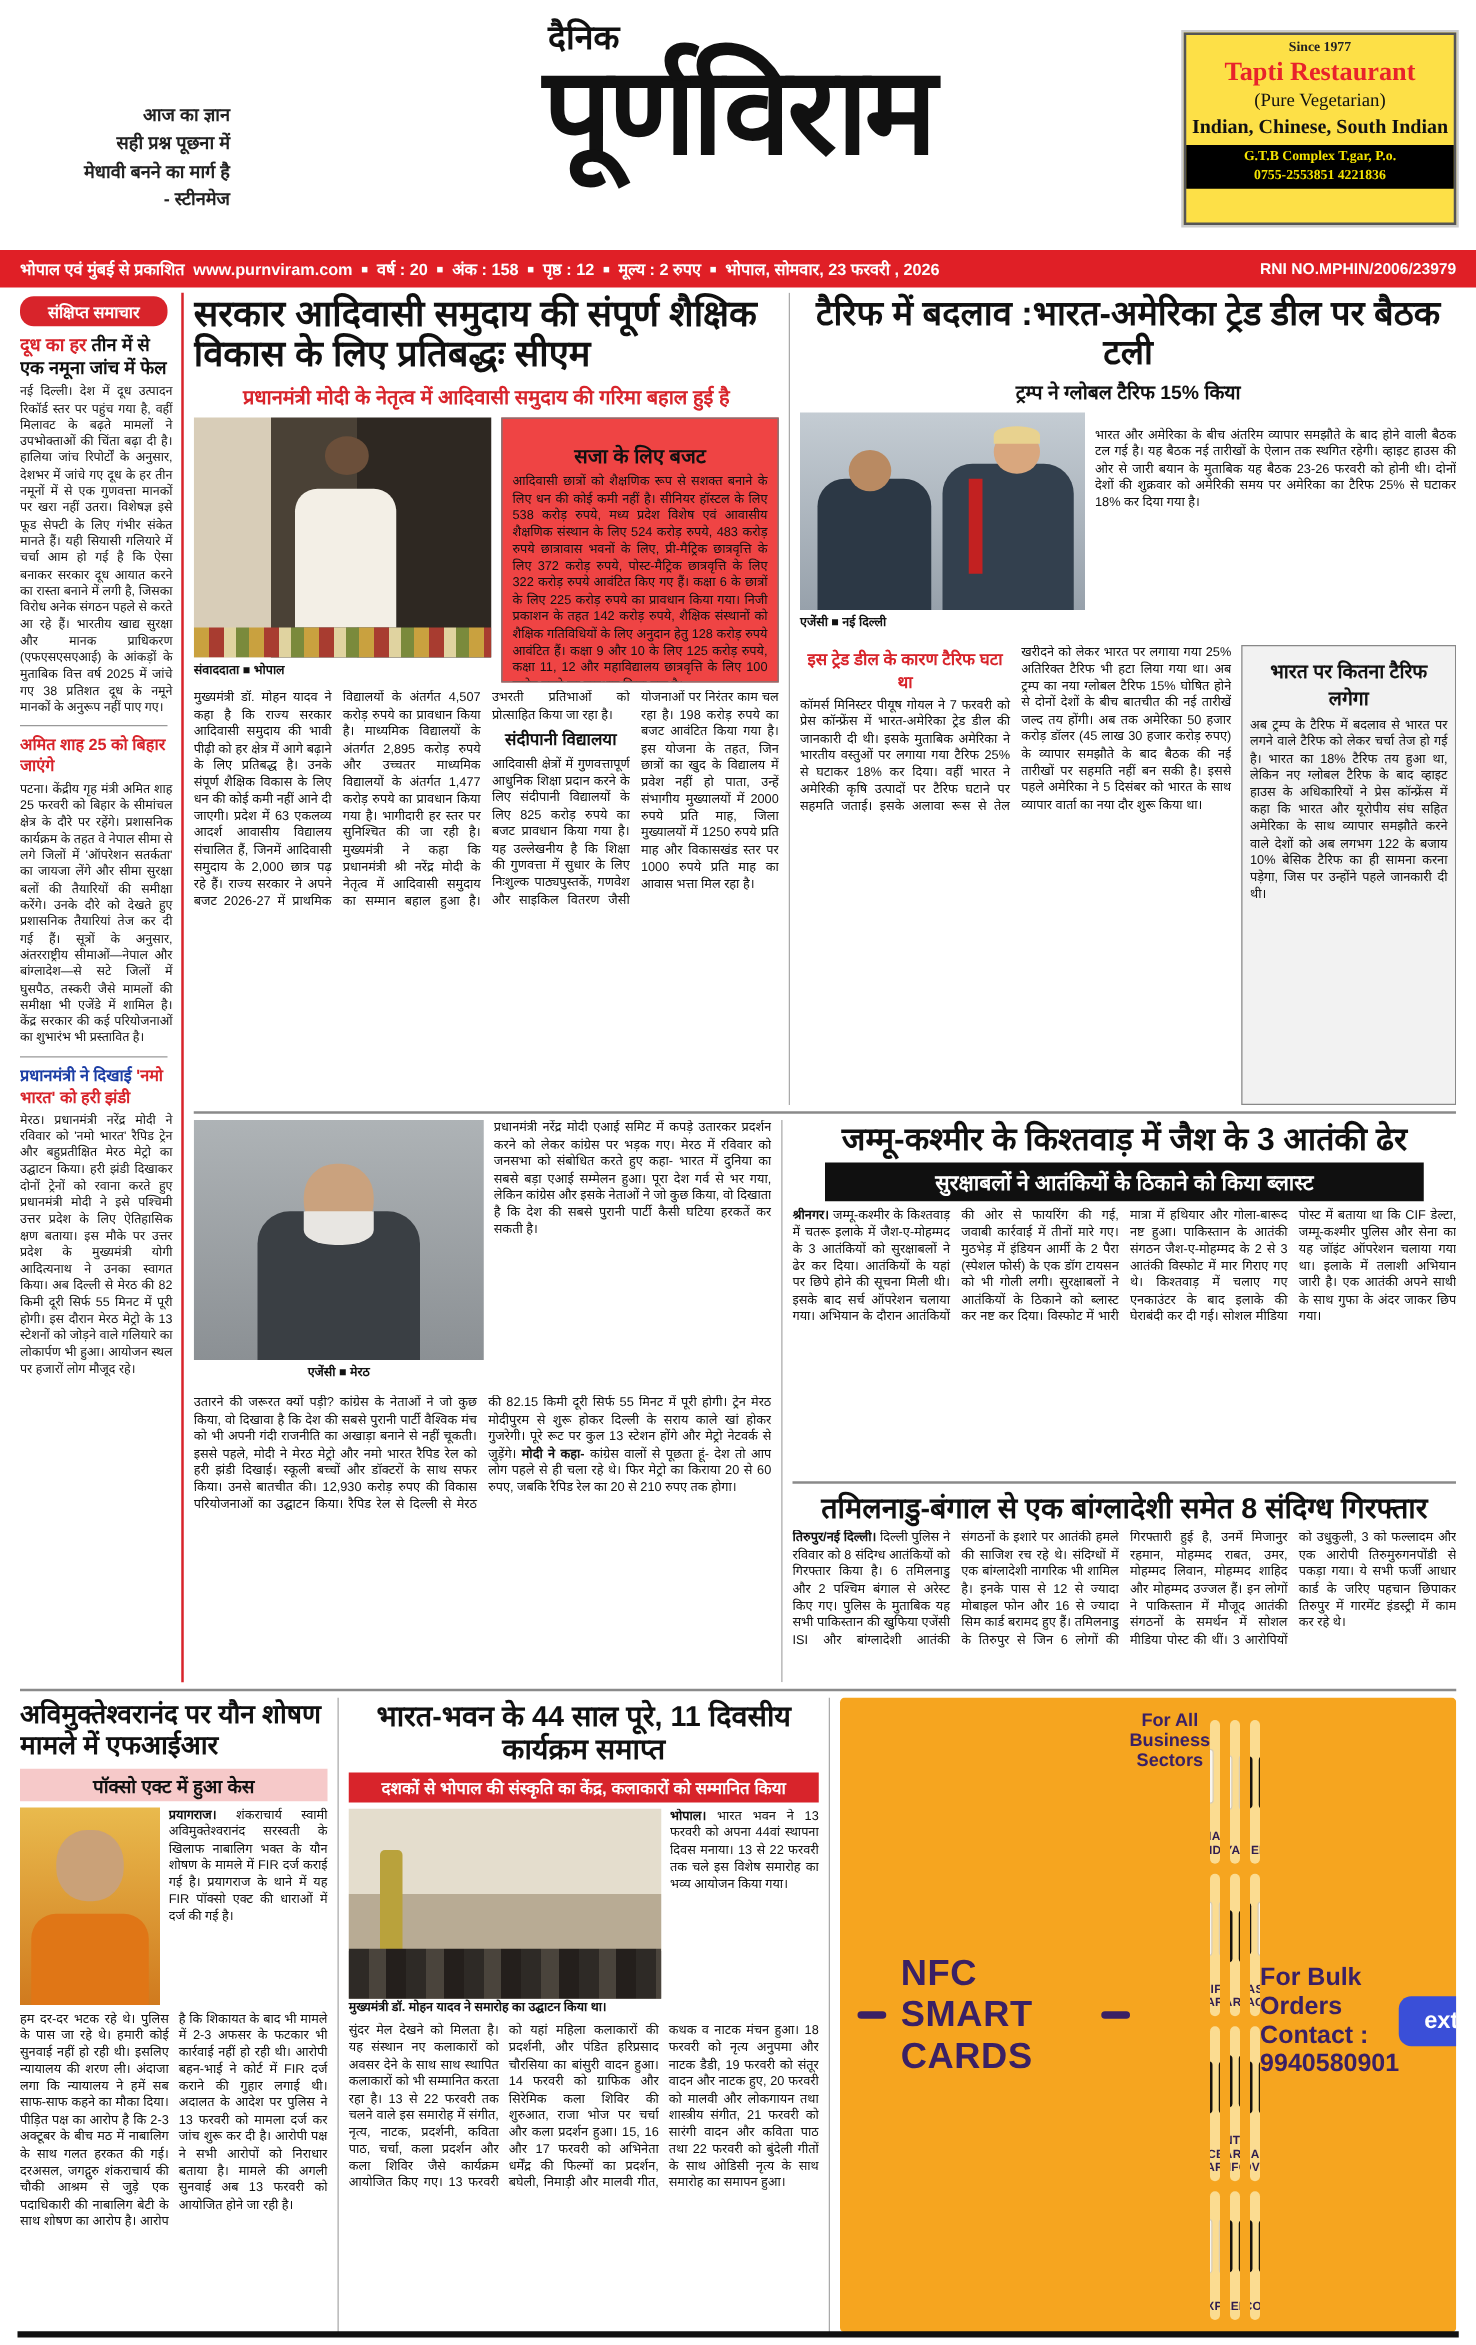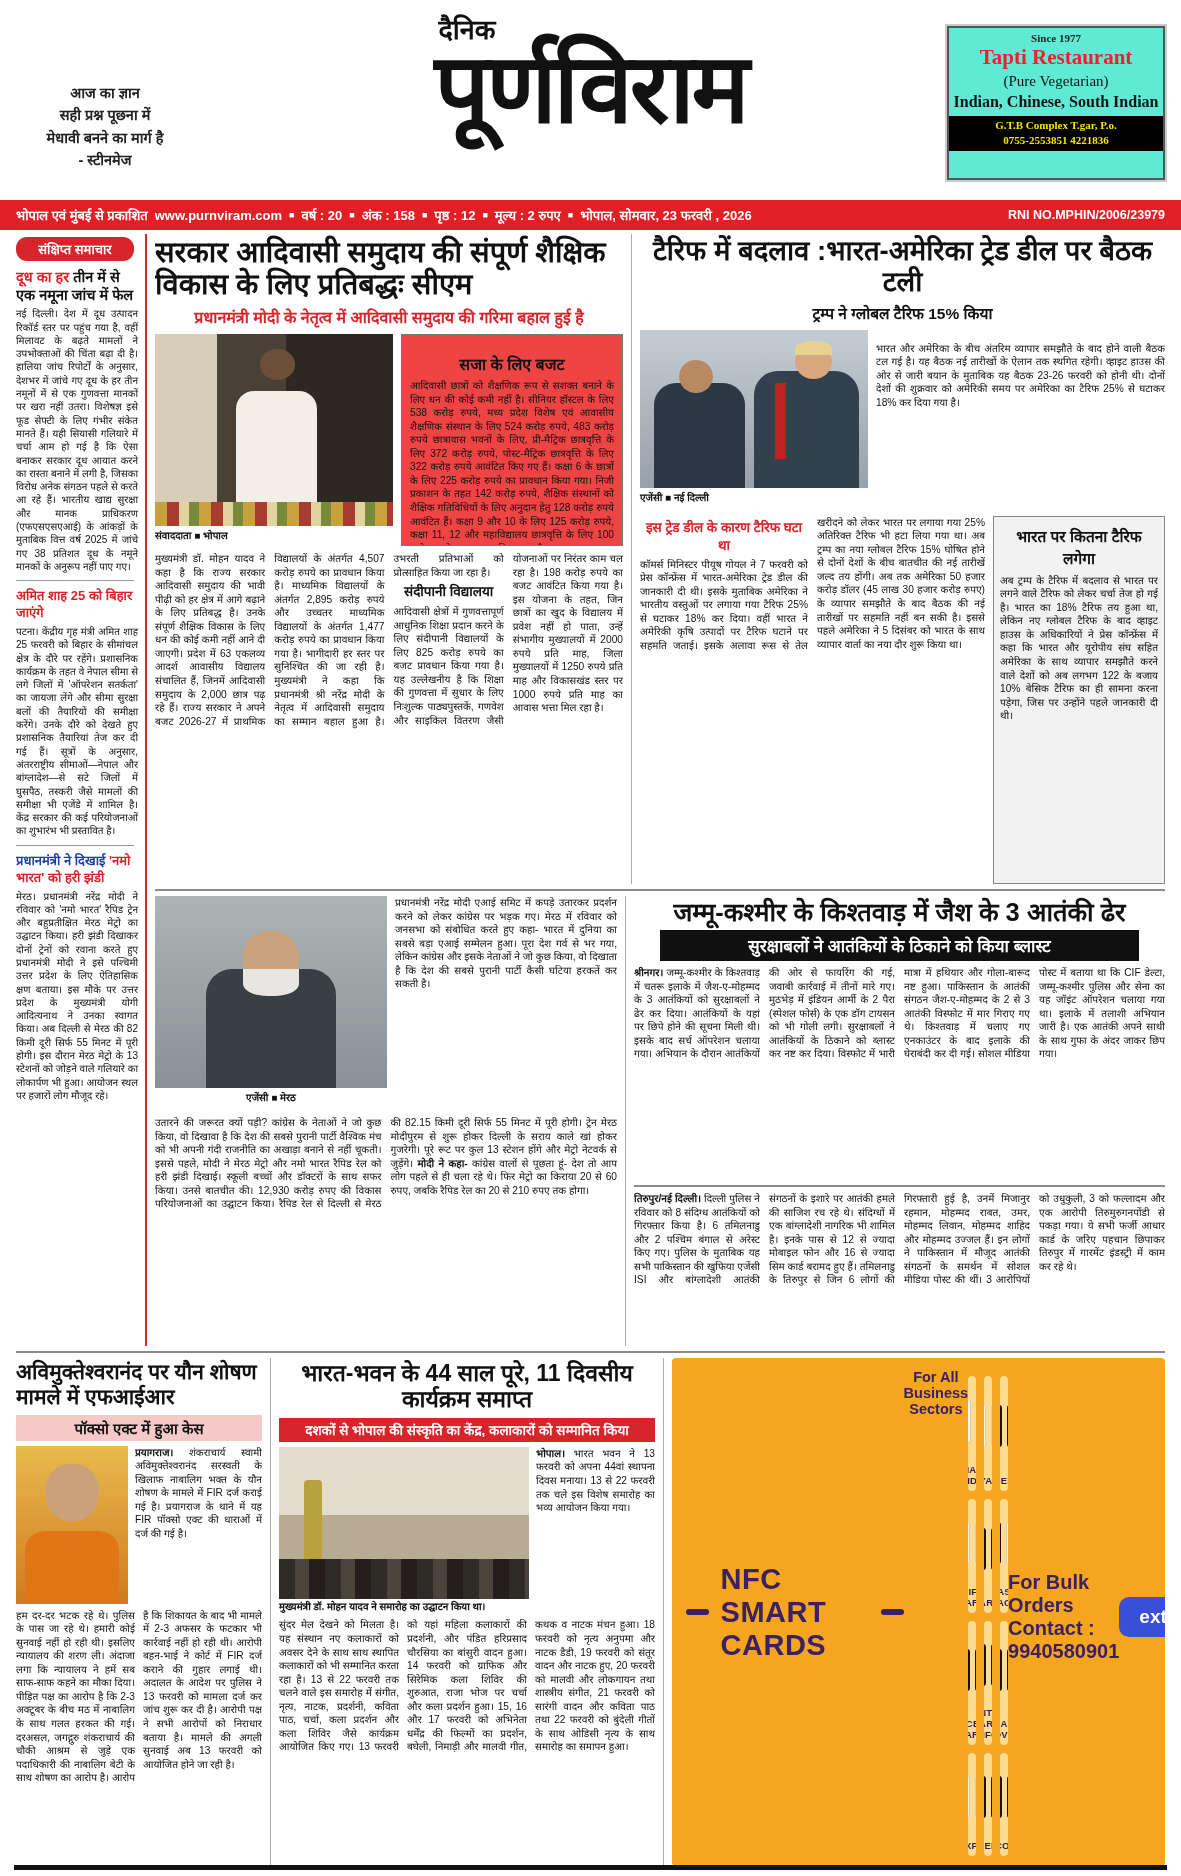--- a/index.html
+++ b/index.html
@@ -1,27 +1,27 @@
 <!DOCTYPE html>
 <html><head>
 <meta charset="utf-8">
 <style>
   html,body{margin:0;padding:0;background:#e9e9e9;}
   .page{width:1181px;height:1876px;margin:0 auto;background:#fff;position:relative;
         font-family:"Liberation Sans","DejaVu Sans",sans-serif;color:#111;overflow:hidden;}
   
   .mastrow{height:200px;position:relative;}
-  .tagline{position:absolute;left:26px;top:82px;width:158px;text-align:center;
+  .tagline{position:absolute;left:26px;top:82px;width:158px;text-align:right;
            font-weight:700;font-size:14.5px;line-height:1.55;color:#222;}
   .mastc{position:absolute;left:0;right:0;top:10px;text-align:center;}
   .mast-inner{display:inline-block;text-align:left;}
   .daily{font-size:27px;font-weight:800;letter-spacing:0;margin-left:4px;}
   .ptitle{font-size:97px;font-weight:800;line-height:0.98;letter-spacing:-3px;margin-top:-6px;}
   .tapti{position:absolute;right:16px;top:26px;width:214px;height:150px;border:2px solid #555;
-         box-shadow:0 0 0 2px #ccc;background:#5eead4;text-align:center;
+         box-shadow:0 0 0 2px #ccc;background:#fde047;text-align:center;
          font-family:"Liberation Serif","DejaVu Serif",serif;}
   .since{font-size:11px;font-weight:700;margin-top:4px;color:#222;}
   .tname{color:#e8232b;font-size:21px;font-weight:800;margin-top:1px;}
   .tveg{font-size:15px;margin-top:3px;color:#111;}
   .tcui{font-size:16px;font-weight:800;margin-top:3px;line-height:1.12;}
   .taddr{background:#000;color:#f5e400;font-size:11px;font-weight:700;margin-top:5px;
          padding:2px 0 3px;line-height:1.35;}
   
   .redbar{height:30px;background:#e01f26;color:#fff;display:flex;align-items:center;
           padding:0 16px;font-size:13px;font-weight:700;gap:7px;white-space:nowrap;}
@@ -286,20 +286,21 @@
           <div class="rightstack">
             <div class="jk">
               <h1>जम्मू-कश्मीर के किश्तवाड़ में जैश के 3 आतंकी ढेर</h1>
               <div class="jkbar">सुरक्षाबलों ने आतंकियों के ठिकाने को किया ब्लास्ट</div>
               <div class="jkbody jtext">
                 <span class="b">श्रीनगर।</span><span> जम्मू-कश्मीर के किश्तवाड़ में चतरू इलाके में जैश-ए-मोहम्मद के 3 आतंकियों को सुरक्षाबलों ने ढेर कर दिया। आतंकियों के यहां पर छिपे होने की सूचना मिली थी। इसके बाद सर्च ऑपरेशन चलाया गया। अभियान के दौरान आतंकियों की ओर से फायरिंग की गई, जवाबी कार्रवाई में तीनों मारे गए। मुठभेड़ में इंडियन आर्मी के 2 पैरा (स्पेशल फोर्स) के एक डॉग टायसन को भी गोली लगी। सुरक्षाबलों ने आतंकियों के ठिकाने को ब्लास्ट कर नष्ट कर दिया। विस्फोट में भारी मात्रा में हथियार और गोला-बारूद नष्ट हुआ। पाकिस्तान के आतंकी संगठन जैश-ए-मोहम्मद के 2 से 3 आतंकी विस्फोट में मार गिराए गए थे। किश्तवाड़ में चलाए गए एनकाउंटर के बाद इलाके की घेराबंदी कर दी गई। सोशल मीडिया पोस्ट में बताया था कि CIF डेल्टा, जम्मू-कश्मीर पुलिस और सेना का यह जॉइंट ऑपरेशन चलाया गया था। इलाके में तलाशी अभियान जारी है। एक आतंकी अपने साथी के साथ गुफा के अंदर जाकर छिप गया।</span>
               </div>
             </div>
             <div class="hdiv"></div>
             <div class="tn">
+              <h1>तमिलनाडु-बंगाल से एक बांग्लादेशी समेत 8 संदिग्ध गिरफ्तार</h1>
               <div class="tnbody jtext">
                 <span class="b">तिरुपुर/नई दिल्ली।</span><span> दिल्ली पुलिस ने रविवार को 8 संदिग्ध आतंकियों को गिरफ्तार किया है। 6 तमिलनाडु और 2 पश्चिम बंगाल से अरेस्ट किए गए। पुलिस के मुताबिक यह सभी पाकिस्तान की खुफिया एजेंसी ISI और बांग्लादेशी आतंकी संगठनों के इशारे पर आतंकी हमले की साजिश रच रहे थे। संदिग्धों में एक बांग्लादेशी नागरिक भी शामिल है। इनके पास से 12 से ज्यादा मोबाइल फोन और 16 से ज्यादा सिम कार्ड बरामद हुए हैं। तमिलनाडु के तिरुपुर से जिन 6 लोगों की गिरफ्तारी हुई है, उनमें मिजानुर रहमान, मोहम्मद राबत, उमर, मोहम्मद लिवान, मोहम्मद शाहिद और मोहम्मद उज्जल हैं। इन लोगों ने पाकिस्तान में मौजूद आतंकी संगठनों के समर्थन में सोशल मीडिया पोस्ट की थीं। 3 आरोपियों को उधुकुली, 3 को फल्लादम और एक आरोपी तिरुमुरुगनपोंडी से पकड़ा गया। ये सभी फर्जी आधार कार्ड के जरिए पहचान छिपाकर तिरुपुर में गारमेंट इंडस्ट्री में काम कर रहे थे।</span>
               </div>
             </div>
           </div>
         </div>
       </div>
     </div>
 
     <div class="hdiv"></div>

